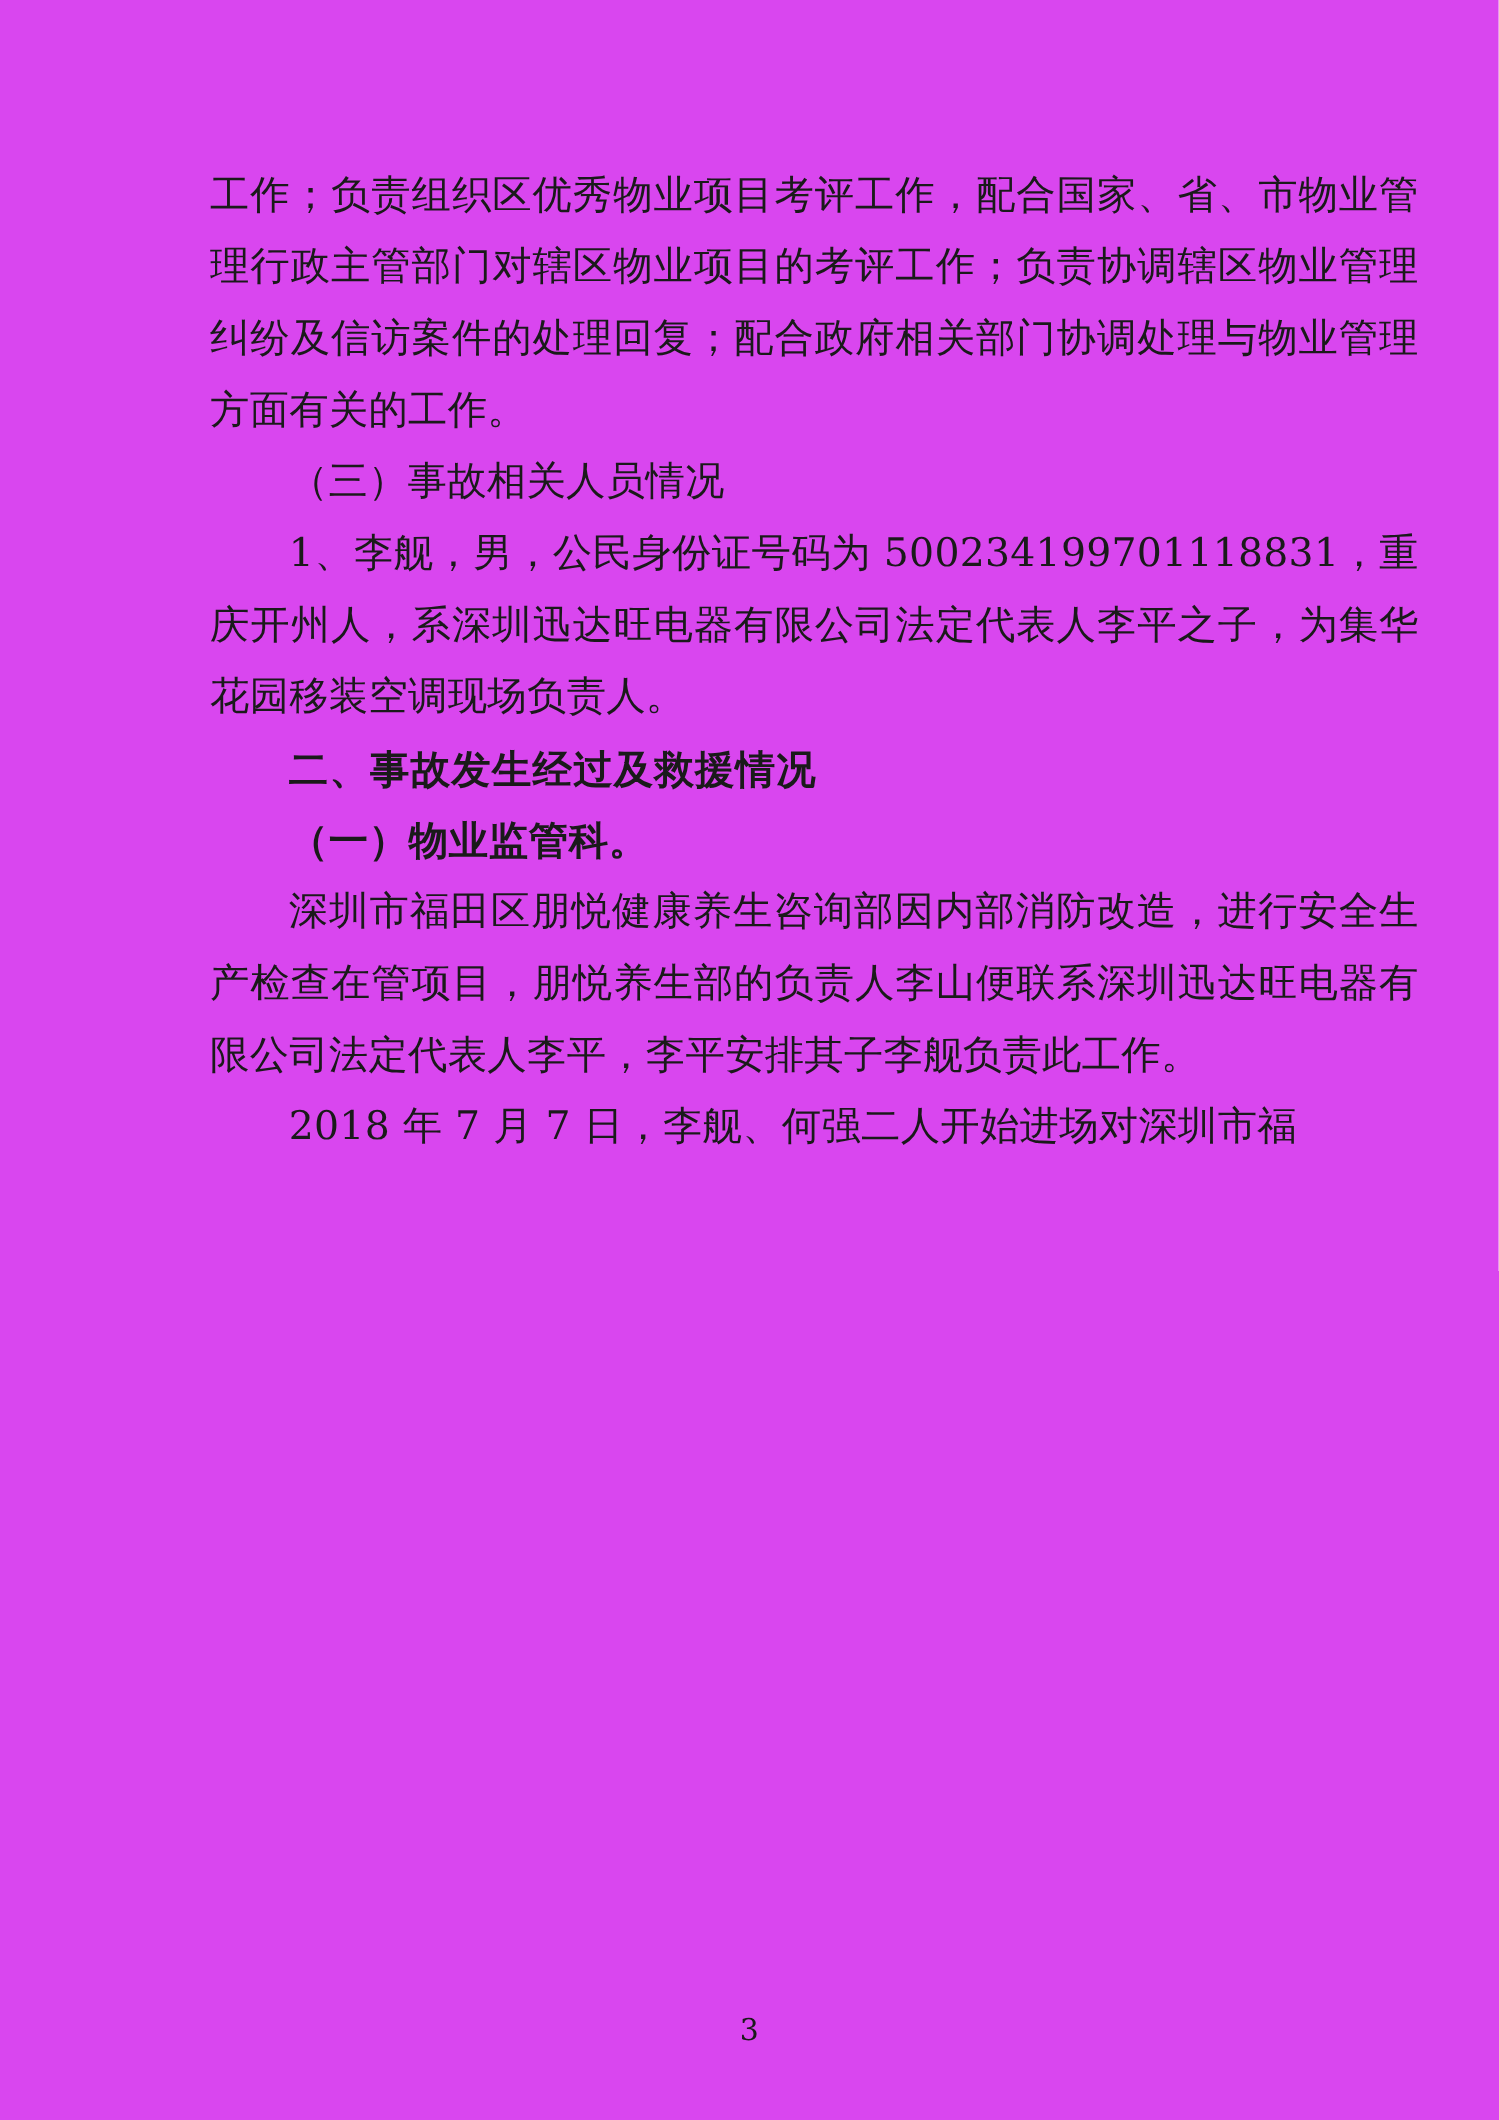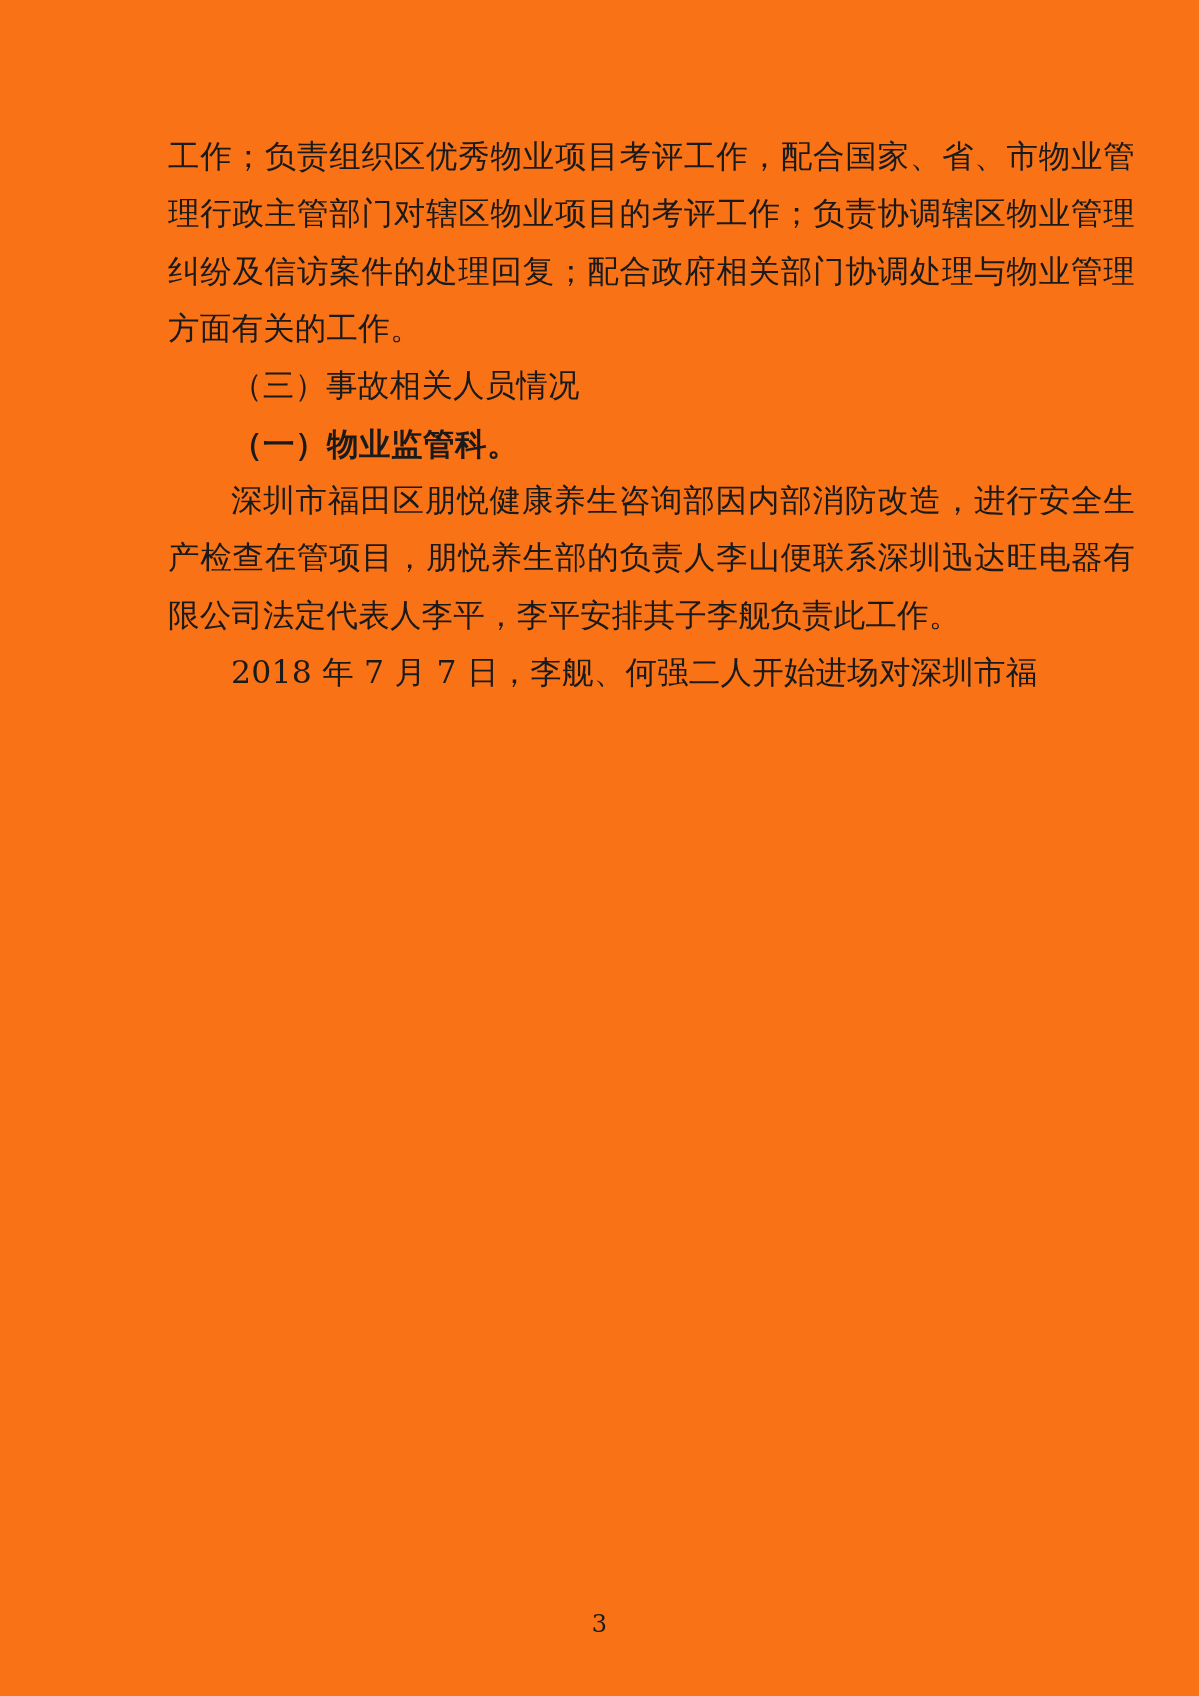--- a/index.html
+++ b/index.html
@@ -9,21 +9,21 @@
   }
   body {
     font-family: "DejaVu Serif", "Liberation Serif", serif;
     color: #1a1a1a;
   }
   .page {
     position: relative;
     width: 1199px;
     height: 1696px;
     margin: 0 auto;
-    background: #f97316;
+    background: #d946ef;
     box-sizing: border-box;
     padding: 128px 64px 0 168px;
     overflow: hidden;
   }
   .doc-body {
     font-size: 31.5px;
     line-height: 1.82;
     text-align: justify;
     text-justify: inter-ideograph;
     letter-spacing: 0.2px;
@@ -58,18 +58,20 @@
     color: #1a1a1a;
   }
 </style>
 </head>
 <body>
 
 <div class="page">
   <div class="doc-body">
     <p class="para para-noindent">工作；负责组织区优秀物业项目考评工作，配合国家、省、市物业管理行政主管部门对辖区物业项目的考评工作；负责协调辖区物业管理纠纷及信访案件的处理回复；配合政府相关部门协调处理与物业管理方面有关的工作。</p>
     <p class="para">（三）事故相关人员情况</p>
+    <p class="para">1、李舰，男，公民身份证号码为 500234199701118831，重庆开州人，系深圳迅达旺电器有限公司法定代表人李平之子，为集华花园移装空调现场负责人。</p>
+    <p class="heading">二、事故发生经过及救援情况</p>
     <p class="subheading">（一）物业监管科。</p>
     <p class="para">深圳市福田区朋悦健康养生咨询部因内部消防改造，进行安全生产检查在管项目，朋悦养生部的负责人李山便联系深圳迅达旺电器有限公司法定代表人李平，李平安排其子李舰负责此工作。</p>
     <p class="para">2018 年 7 月 7 日，李舰、何强二人开始进场对深圳市福</p>
   </div>
   <div class="page-number">3</div>
 </div>
 
 </body></html>

